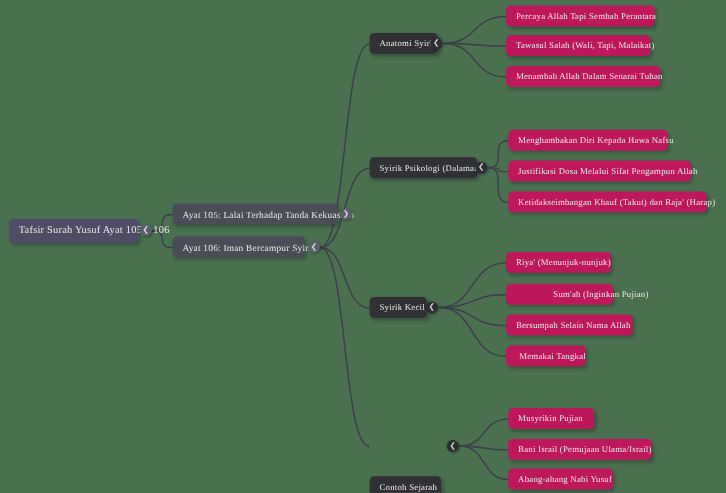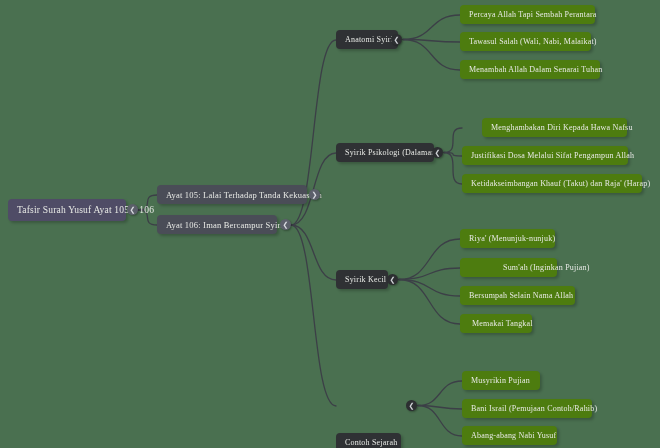--- a/index.html
+++ b/index.html
@@ -33,21 +33,21 @@
     background:#4a4d57;
     font-size:8.5px;
     height:19px;
   }
   .node.lvl2{
     background:#2f3134;
     font-size:8px;
     height:19px;
   }
   .node.leaf{
-    background:#4d7c0f;
+    background:#be185d;
     font-size:8px;
     height:19px;
   }
   .toggle{
     position:absolute;
     width:11px;height:11px;
     border-radius:50%;
     background:#5b5f6a;
     box-shadow:1px 1px 2px rgba(0,0,0,.3);
     display:flex;align-items:center;justify-content:center;
@@ -100,30 +100,30 @@
       </div>
       <div class="toggle" style="left: 280px; top: 219px;">❮</div>
       <div class="node lvl2" style="left: 336px; top: 30px; width: 62px;">
         <span>Anatomi Syirik</span>
       </div>
       <div class="toggle dark" style="left: 391px; top: 34px;">❮</div>
       <div class="node leaf" style="left: 460px; top: 5px; width: 135px;">
         <span>Percaya Allah Tapi Sembah Perantara</span>
       </div>
       <div class="node leaf" style="left: 460px; top: 32px; width: 131px;">
-        <span>Tawasul Salah (Wali, Nabi, Malaikat)</span>
+        <span>Tawasul Salah (Wali, Tapi, Malaikat)</span>
       </div>
       <div class="node leaf" style="left: 460px; top: 60px; width: 140px;">
         <span>Menambah Allah Dalam Senarai Tuhan</span>
       </div>
       <div class="node lvl2" style="left: 336px; top: 143px; width: 98px;">
         <span>Syirik Psikologi (Dalaman)</span>
       </div>
       <div class="toggle dark" style="left: 432px; top: 147px;">❮</div>
-      <div class="node leaf" style="left: 462px; top: 118px; width: 145px; margin-left: 20px;">
+      <div class="node leaf" style="left: 462px; top: 118px; width: 145px;">
         <span>Menghambakan Diri Kepada Hawa Nafsu</span>
       </div>
       <div class="node leaf" style="left: 462px; top: 146px; width: 166px;">
         <span>Justifikasi Dosa Melalui Sifat Pengampun Allah</span>
       </div>
       <div class="node leaf" style="left: 462px; top: 174px; width: 180px;">
         <span>Ketidakseimbangan Khauf (Takut) dan Raja' (Harap)</span>
       </div>
       <div class="node lvl2" style="left: 336px; top: 270px; width: 52px;">
         <span>Syirik Kecil</span>
@@ -142,19 +142,19 @@
         <span>Memakai Tangkal</span>
       </div>
       <div class="node lvl2" style="left: 336px; top: 396px; width: 65px; margin-top: 37px;">
         <span>Contoh Sejarah</span>
       </div>
       <div class="toggle dark" style="left: 406px; top: 400px;">❮</div>
       <div class="node leaf" style="left: 462px; top: 371px; width: 78px;">
         <span>Musyrikin Pujian</span>
       </div>
       <div class="node leaf" style="left: 462px; top: 399px; width: 130px;">
-        <span>Bani Israil (Pemujaan Contoh/Rahib)</span>
+        <span>Bani Israil (Pemujaan Ulama/Israil)</span>
       </div>
       <div class="node leaf" style="left: 462px; top: 426px; width: 95px;">
         <span>Abang-abang Nabi Yusuf</span>
       </div>
     </div>
 </div>
 
 </body></html>

